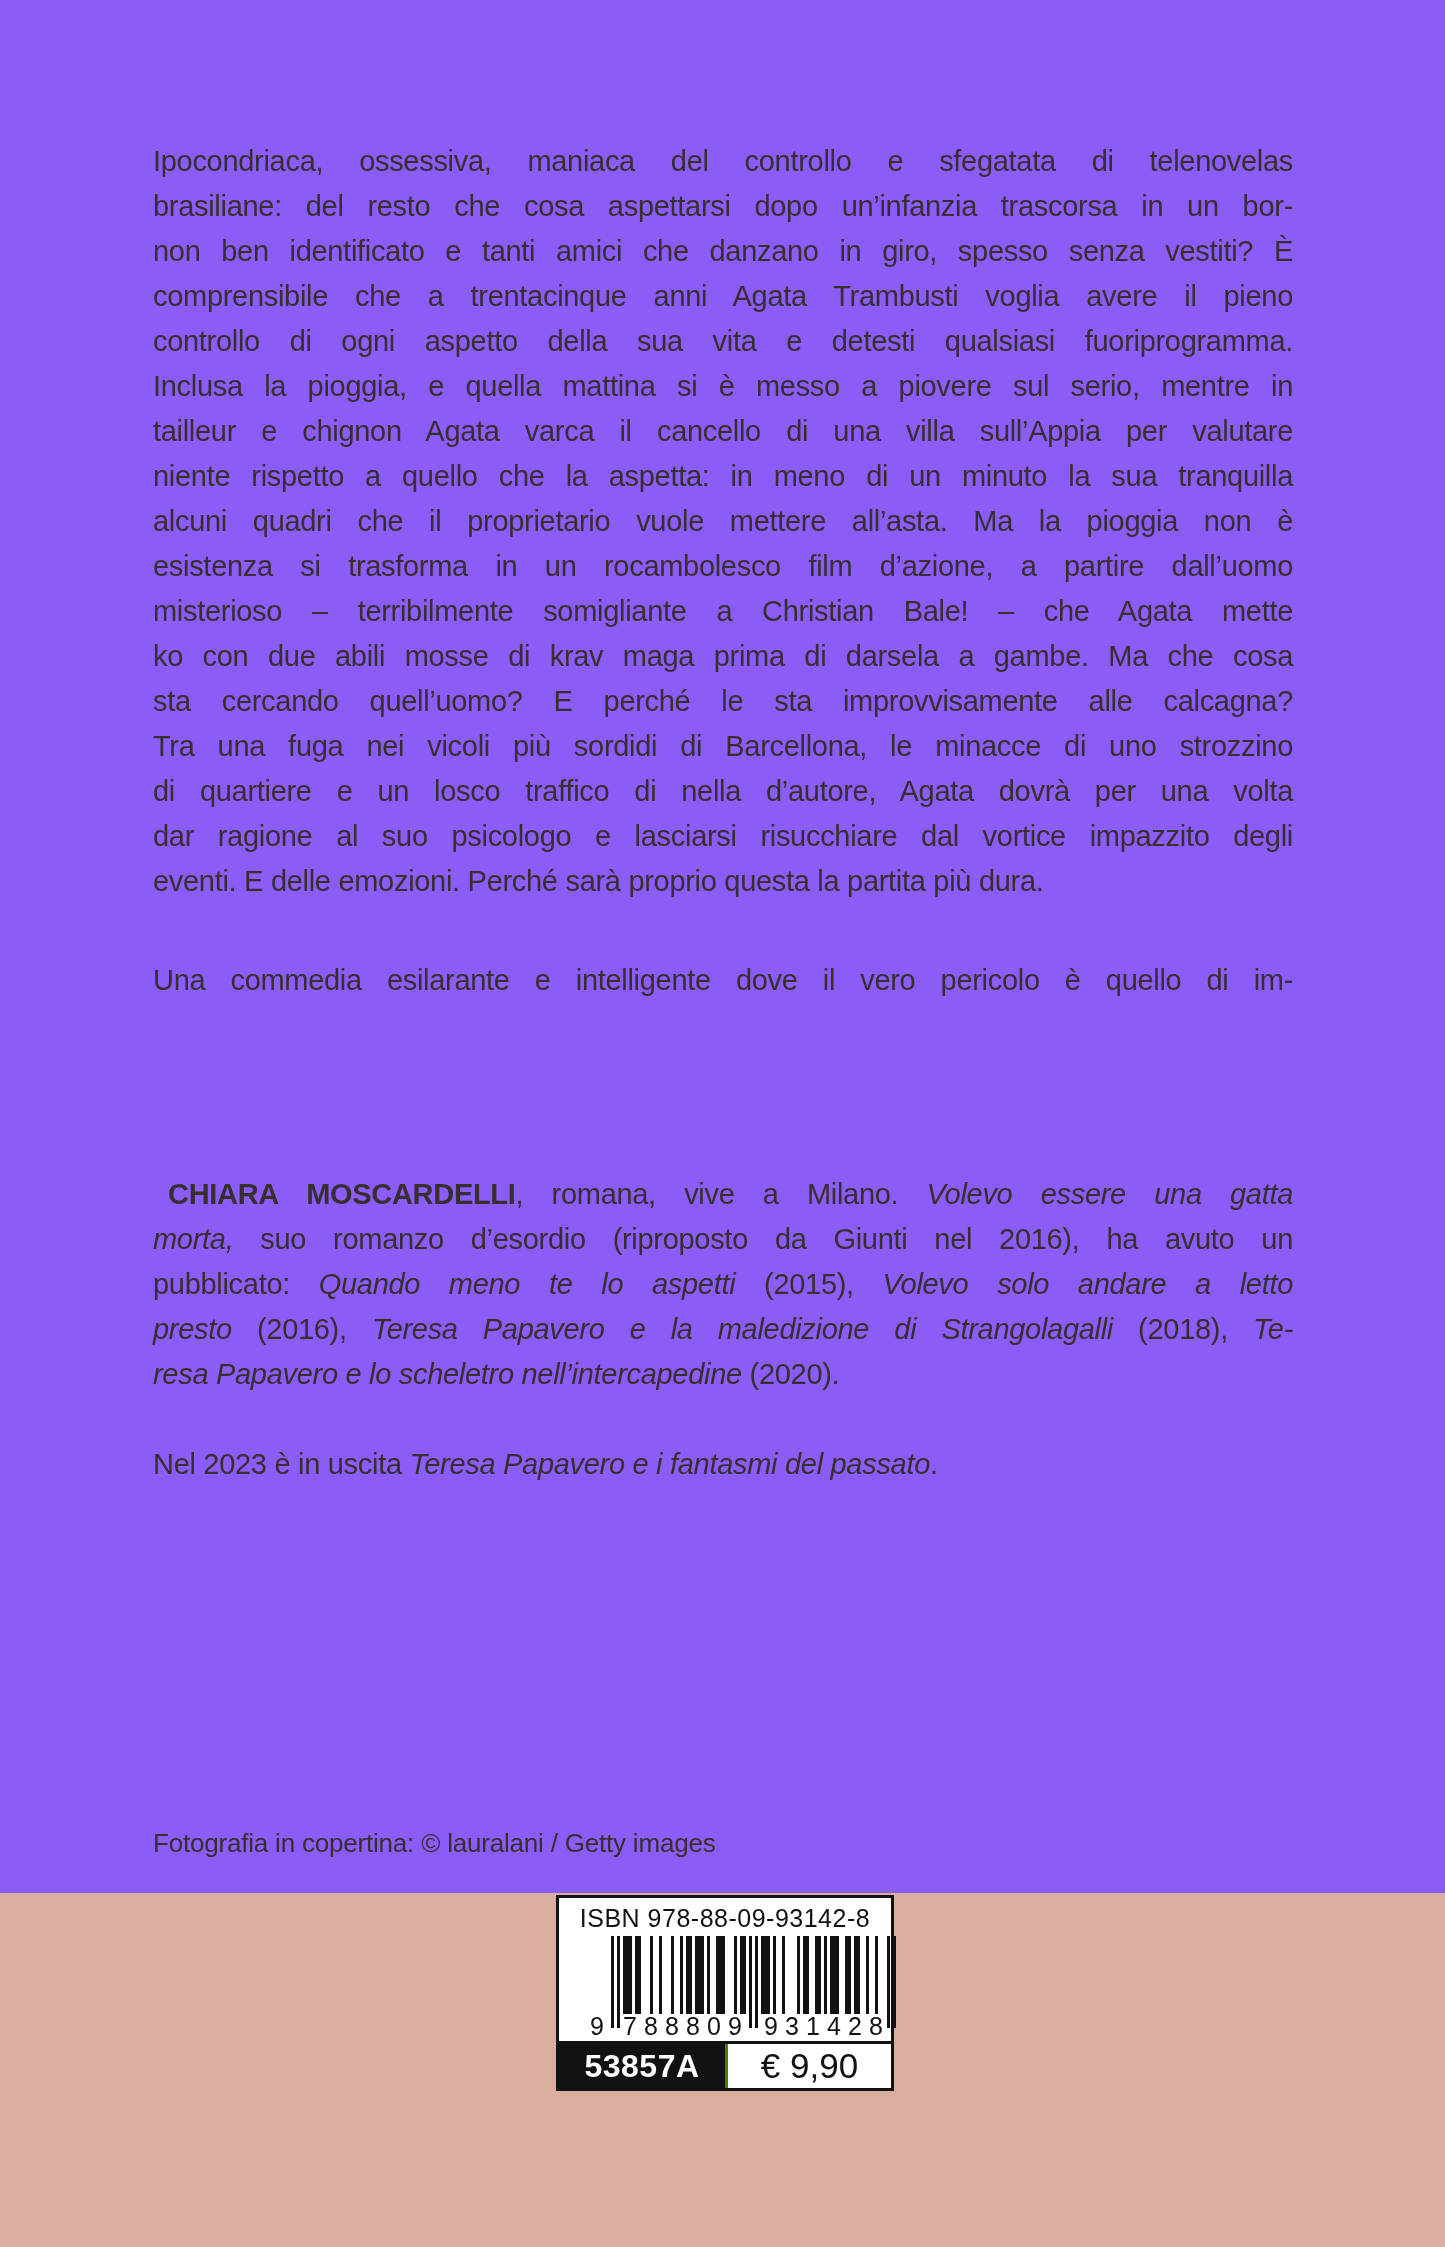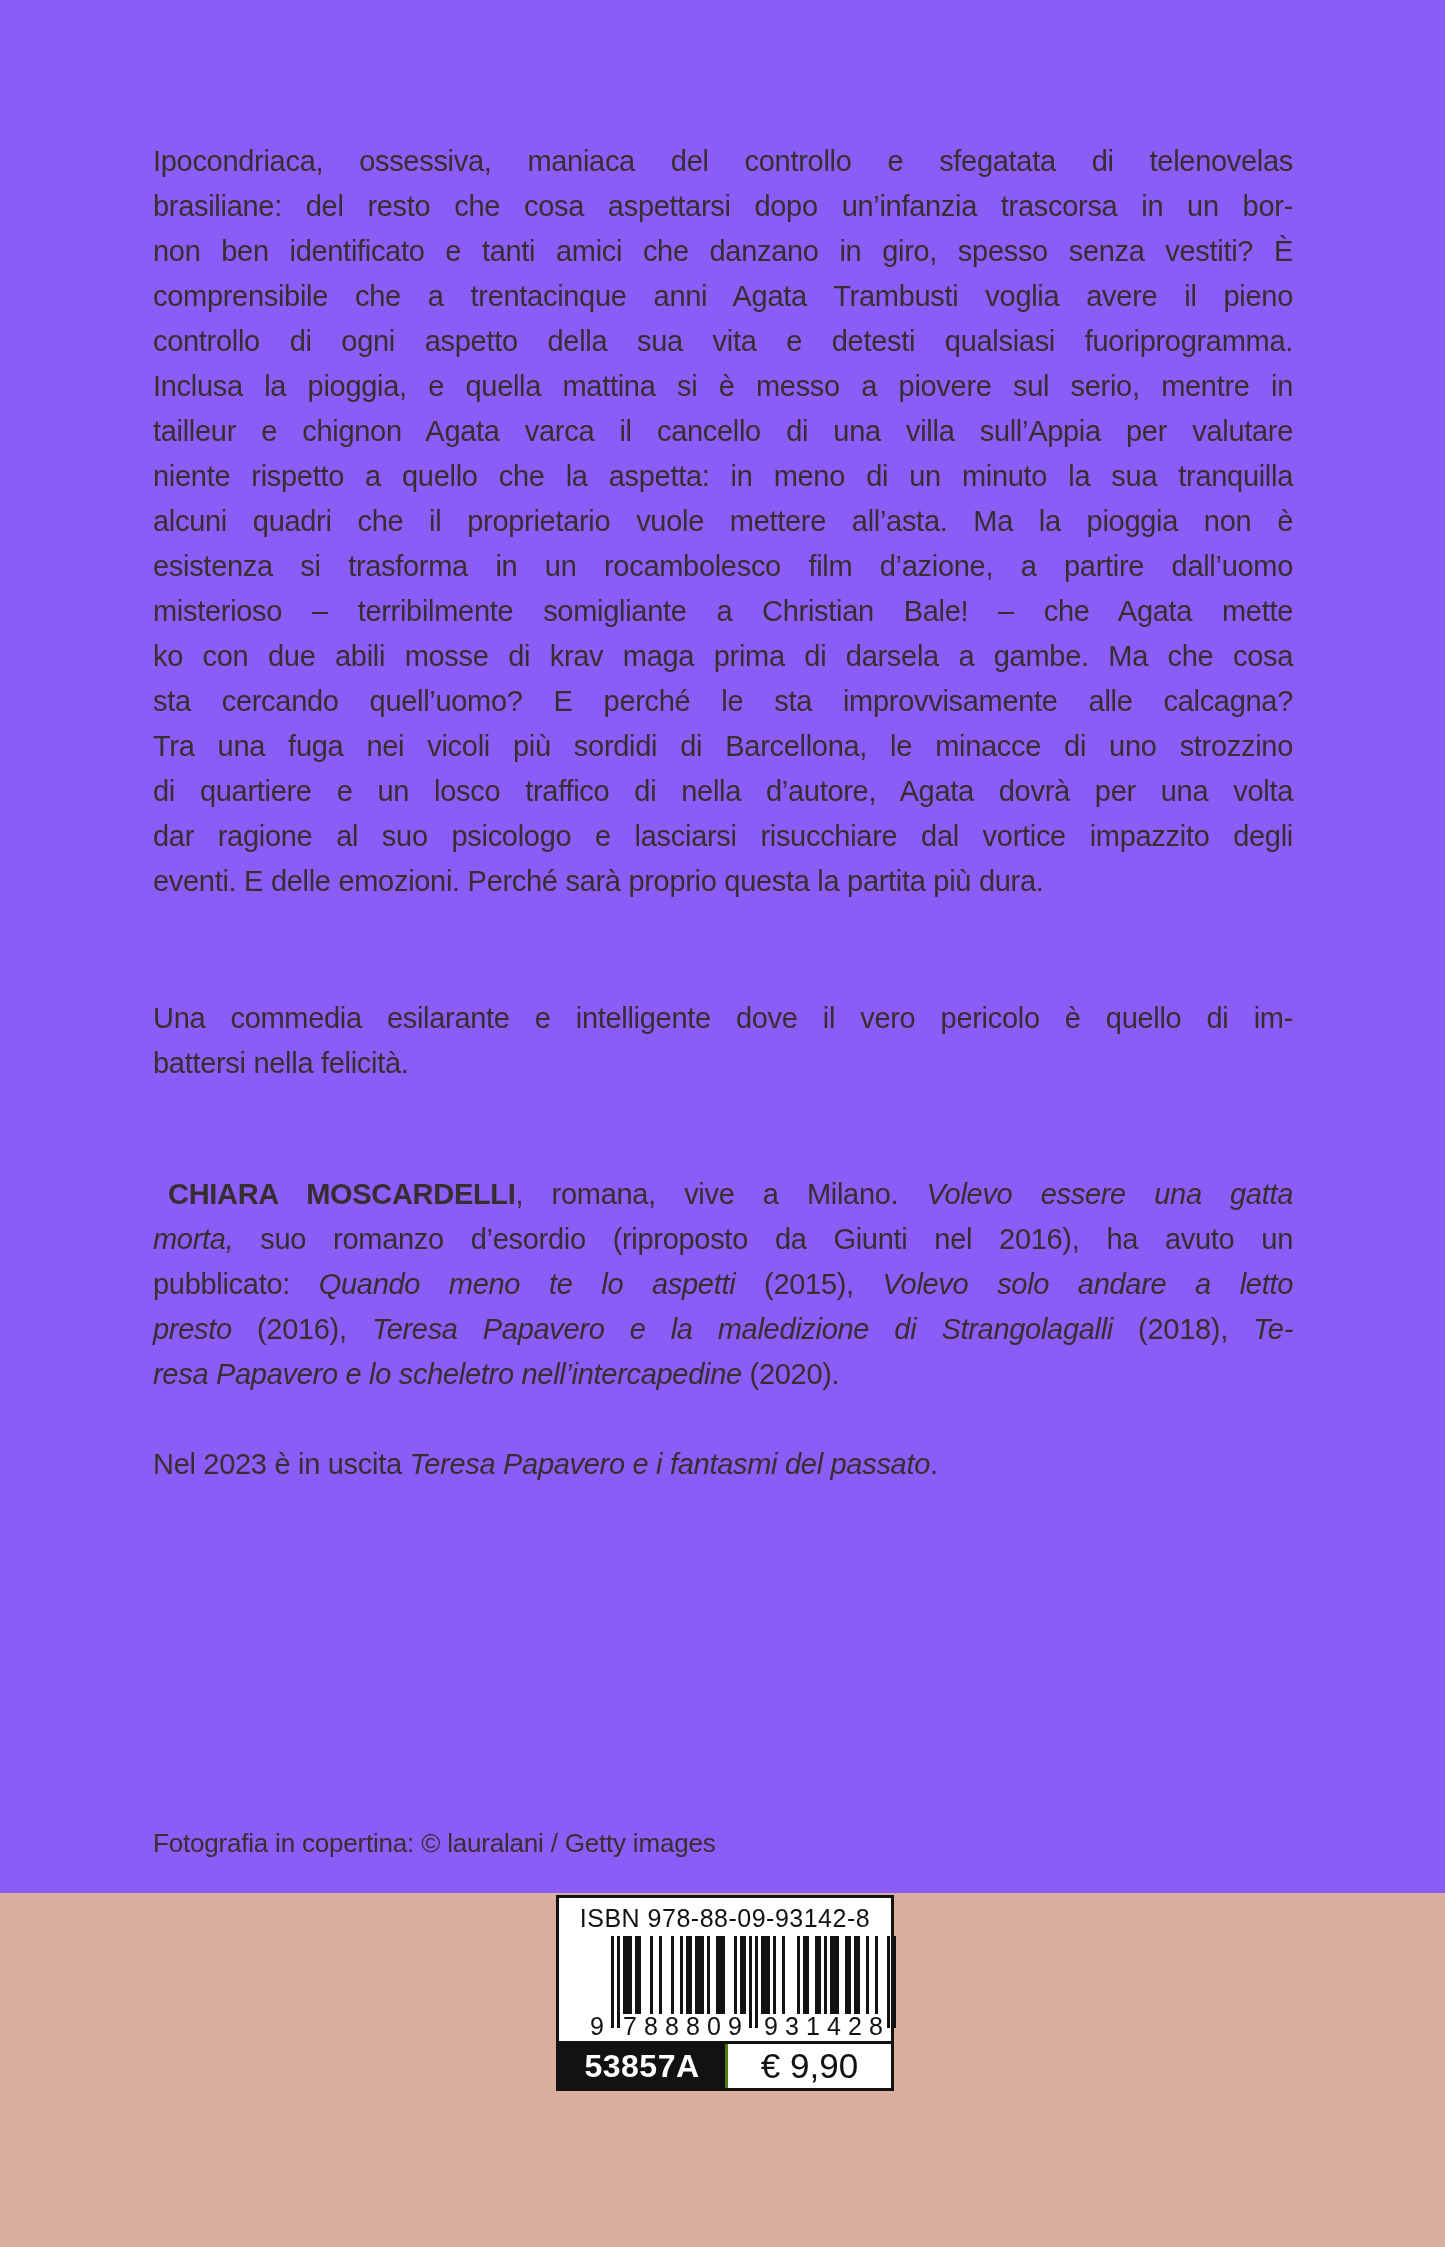--- a/index.html
+++ b/index.html
@@ -16,21 +16,21 @@
     position:absolute;left:153px;width:1140px;
     font-size:29px;letter-spacing:-0.3px;font-weight:300;
   }
   .line{
     height:45px;line-height:45px;text-align:justify;
   }
   .line.just{ text-align-last:justify; }
   .it{ font-style:italic; }
   .bd{ font-weight:bold;margin-left:15px; }
   #blurb{ top:139px; }
-  #tagline{ top:996px; }
+  #tagline{ top:958px; }
   #bio-1{ top:1172px; }
   #bio-2{ top:1442px; }
   .credit{
     position:absolute;left:153px;top:1828px;
     font-size:26px;letter-spacing:-0.2px;font-weight:300;
   }
   .barcode-box{
     position:absolute;left:556px;top:1895px;width:338px;height:196px;
     background:#ffffff;border:3px solid #121212;box-sizing:border-box;
   }
@@ -77,21 +77,20 @@
       <div class="line just"><span>ko con due abili mosse di krav maga prima di darsela a gambe. Ma che cosa</span></div>
       <div class="line just"><span>sta cercando quell’uomo? E perché le sta improvvisamente alle calcagna?</span></div>
       <div class="line just"><span>Tra una fuga nei vicoli più sordidi di Barcellona, le minacce di uno strozzino</span></div>
       <div class="line just"><span>di quartiere e un losco traffico di nella d’autore, Agata dovrà per una volta</span></div>
       <div class="line just"><span>dar ragione al suo psicologo e lasciarsi risucchiare dal vortice impazzito degli</span></div>
       <div class="line"><span>eventi. E delle emozioni. Perché sarà proprio questa la partita più dura.</span></div>
     </div>
 
   <div class="text-block" id="tagline">
       <div class="line just"><span>Una commedia esilarante e intelligente dove il vero pericolo è quello di im-</span></div>
-      <div class="line"><span>battersi nella felicità.</span></div>
     </div>
 
   <div class="text-block" id="bio-1">
       <div class="line just"><span class="bd">CHIARA MOSCARDELLI</span><span>, romana, vive a Milano. </span><span class="it">Volevo essere una gatta</span></div>
       <div class="line just"><span class="it">morta,</span><span> suo romanzo d’esordio (riproposto da Giunti nel 2016), ha avuto un</span></div>
       <div class="line just"><span>pubblicato: </span><span class="it">Quando meno te lo aspetti</span><span> (2015), </span><span class="it">Volevo solo andare a letto</span></div>
       <div class="line just"><span class="it">presto</span><span> (2016), </span><span class="it">Teresa Papavero e la maledizione di Strangolagalli</span><span> (2018), </span><span class="it">Te-</span></div>
       <div class="line"><span class="it">resa Papavero e lo scheletro nell’intercapedine</span><span> (2020).</span></div>
     </div>
 

